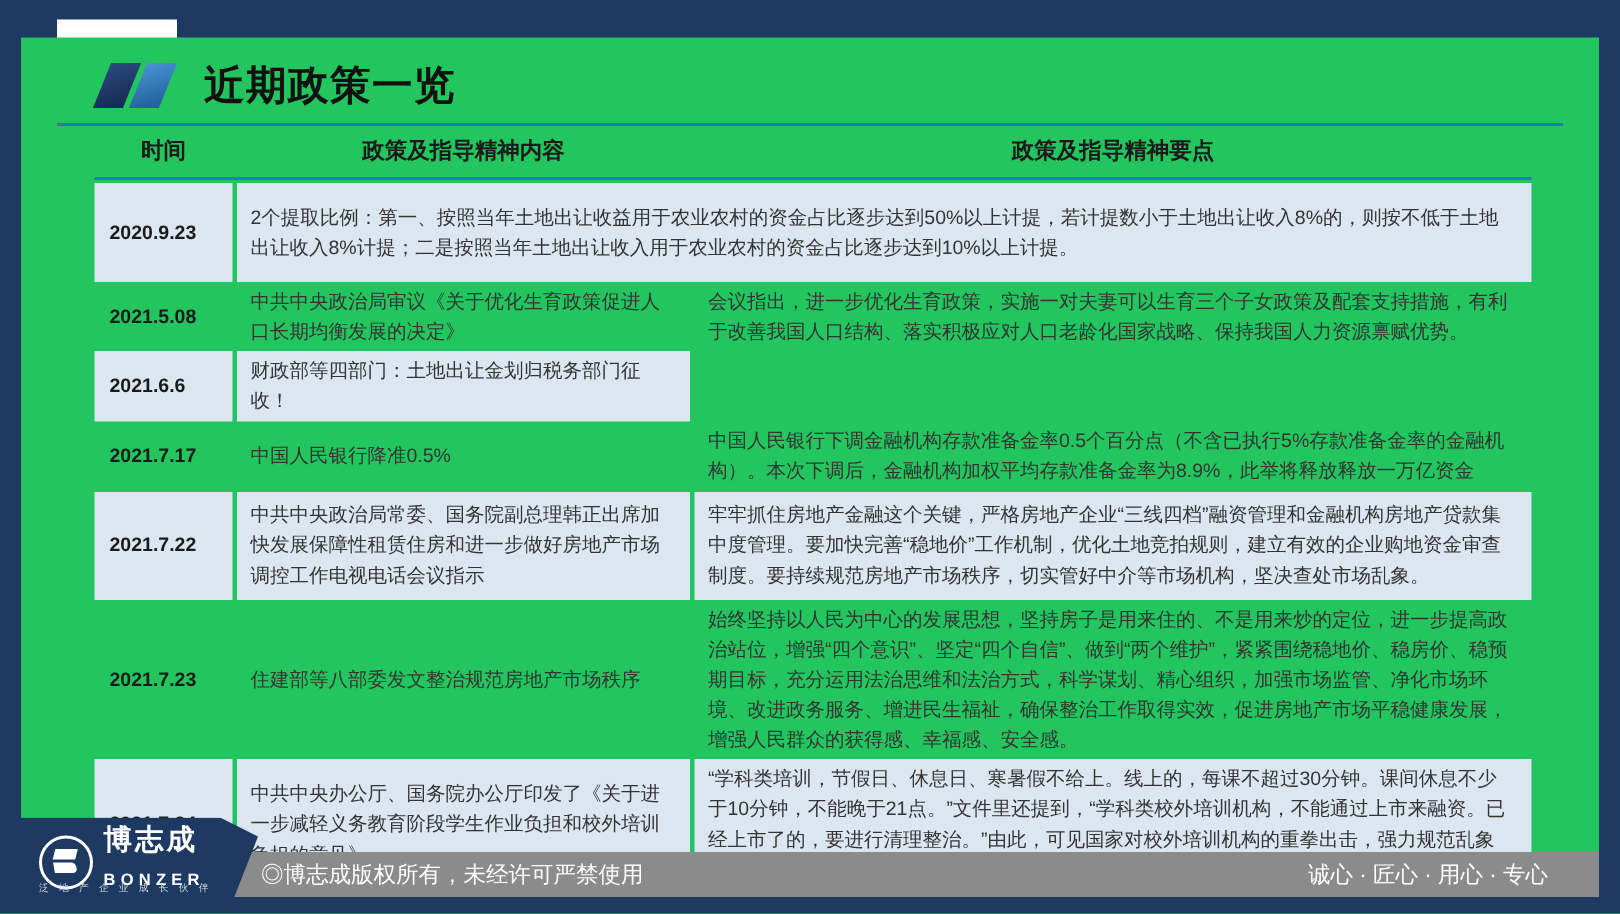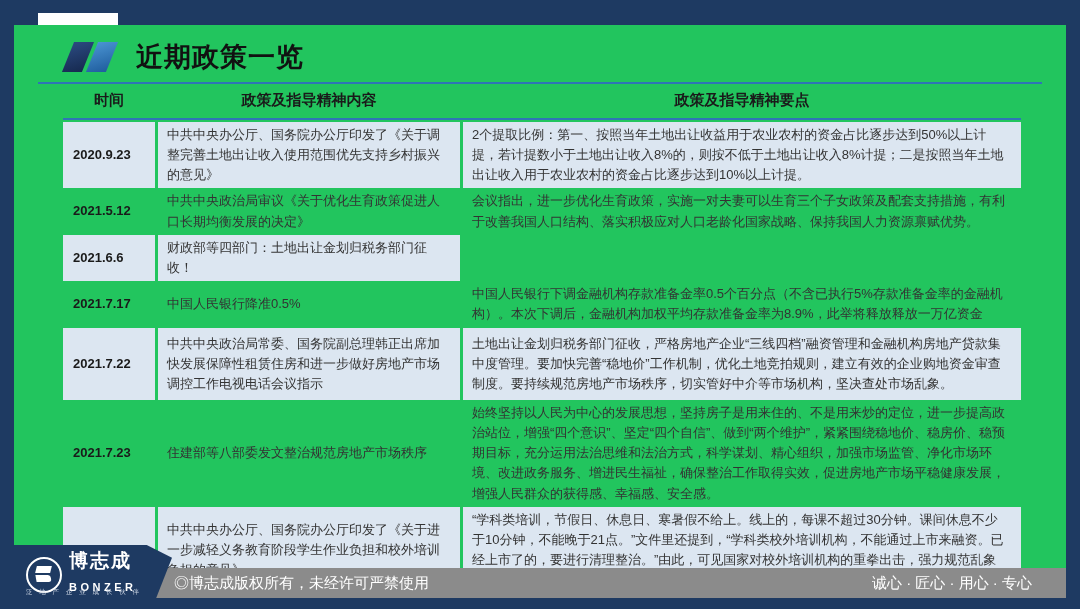--- a/index.html
+++ b/index.html
@@ -79,41 +79,40 @@
   <div class="thead">
     <div class="c1">时间</div>
     <div class="c2">政策及指导精神内容</div>
     <div class="c3">政策及指导精神要点</div>
   </div>
   <div class="table-top-border"></div>
 
   <div class="tbody">
     <div class="t-row">
       <div class="cell c1">2020.9.23</div>
-      <div class="cell c2">中共中央办公厅、国务院办公厅印发了《关于调整完善土地出让收入使用范围优先支持乡村振兴的意见》</div>
       <div class="cell c3">2个提取比例：第一、按照当年土地出让收益用于农业农村的资金占比逐步达到50%以上计提，若计提数小于土地出让收入8%的，则按不低于土地出让收入8%计提；二是按照当年土地出让收入用于农业农村的资金占比逐步达到10%以上计提。</div>
     </div>
     <div class="t-row">
-      <div class="cell c1">2021.5.12</div>
+      <div class="cell c1">2021.5.08</div>
       <div class="cell c2">中共中央政治局审议《关于优化生育政策促进人口长期均衡发展的决定》</div>
       <div class="cell c3">会议指出，进一步优化生育政策，实施一对夫妻可以生育三个子女政策及配套支持措施，有利于改善我国人口结构、落实积极应对人口老龄化国家战略、保持我国人力资源禀赋优势。</div>
     </div>
     <div class="t-row">
       <div class="cell c1">2021.6.6</div>
       <div class="cell c2">财政部等四部门：土地出让金划归税务部门征收！</div>
     </div>
     <div class="t-row">
       <div class="cell c1">2021.7.17</div>
       <div class="cell c2">中国人民银行降准0.5%</div>
       <div class="cell c3">中国人民银行下调金融机构存款准备金率0.5个百分点（不含已执行5%存款准备金率的金融机构）。本次下调后，金融机构加权平均存款准备金率为8.9%，此举将释放释放一万亿资金</div>
     </div>
     <div class="t-row">
       <div class="cell c1">2021.7.22</div>
       <div class="cell c2">中共中央政治局常委、国务院副总理韩正出席加快发展保障性租赁住房和进一步做好房地产市场调控工作电视电话会议指示</div>
-      <div class="cell c3">土地出让金划归税务部门征收，严格房地产企业“三线四档”融资管理和金融机构房地产贷款集中度管理。要加快完善“稳地价”工作机制，优化土地竞拍规则，建立有效的企业购地资金审查制度。要持续规范房地产市场秩序，切实管好中介等市场机构，坚决查处市场乱象。</div>
+      <div class="cell c3">牢牢抓住房地产金融这个关键，严格房地产企业“三线四档”融资管理和金融机构房地产贷款集中度管理。要加快完善“稳地价”工作机制，优化土地竞拍规则，建立有效的企业购地资金审查制度。要持续规范房地产市场秩序，切实管好中介等市场机构，坚决查处市场乱象。</div>
     </div>
     <div class="t-row">
       <div class="cell c1">2021.7.23</div>
       <div class="cell c2">住建部等八部委发文整治规范房地产市场秩序</div>
       <div class="cell c3">始终坚持以人民为中心的发展思想，坚持房子是用来住的、不是用来炒的定位，进一步提高政治站位，增强“四个意识”、坚定“四个自信”、做到“两个维护”，紧紧围绕稳地价、稳房价、稳预期目标，充分运用法治思维和法治方式，科学谋划、精心组织，加强市场监管、净化市场环境、改进政务服务、增进民生福祉，确保整治工作取得实效，促进房地产市场平稳健康发展，增强人民群众的获得感、幸福感、安全感。</div>
     </div>
     <div class="t-row">
       <div class="cell c1">2021.7.24</div>
       <div class="cell c2">中共中央办公厅、国务院办公厅印发了《关于进一步减轻义务教育阶段学生作业负担和校外培训负担的意见》</div>
       <div class="cell c3">“学科类培训，节假日、休息日、寒暑假不给上。线上的，每课不超过30分钟。课间休息不少于10分钟，不能晚于21点。”文件里还提到，“学科类校外培训机构，不能通过上市来融资。已经上市了的，要进行清理整治。”由此，可见国家对校外培训机构的重拳出击，强力规范乱象丛生的教培训行业。</div>

